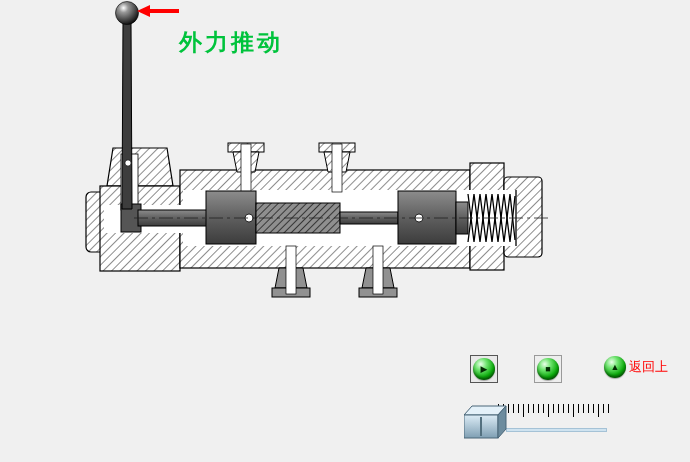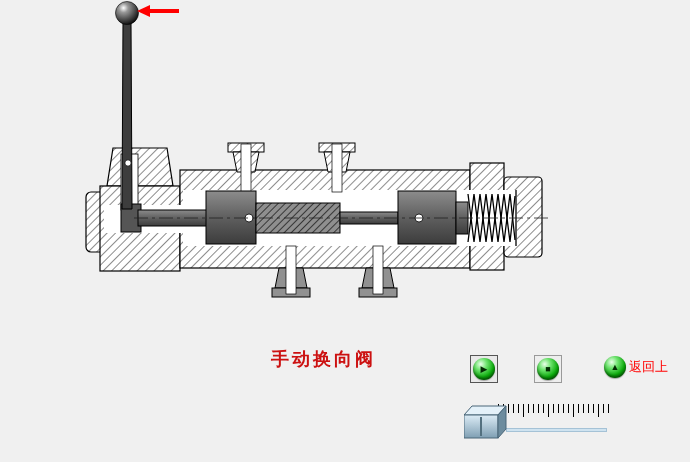--- a/index.html
+++ b/index.html
@@ -152,21 +152,21 @@
       <circle cx="128" cy="163" r="3.2" fill="#ffffff" stroke="#000" stroke-width="0.8"></circle>
       <circle cx="127" cy="13" r="11.5" fill="url(#ballGrad)" stroke="#000" stroke-width="0.6"></circle>
     </g>
 
     <g fill="#ff0000">
       <polygon points="137,11 150,5 150,17"></polygon>
       <rect x="149" y="9" width="30" height="4"></rect>
     </g>
   </svg>
 
-  <div class="abs label-caption">手动换向阀</div>
+  <div class="abs label-force">外力推动</div>
 
   <div class="abs player-btn btn-frame-dark" style="left:470px;top:355px">
     <span class="orb">
       <span class="glyph">▶</span>
     </span>
   </div>
 
   <div class="abs player-btn btn-frame-lite" style="left:534px;top:355px">
     <span class="orb">
       <span class="glyph">■</span>

